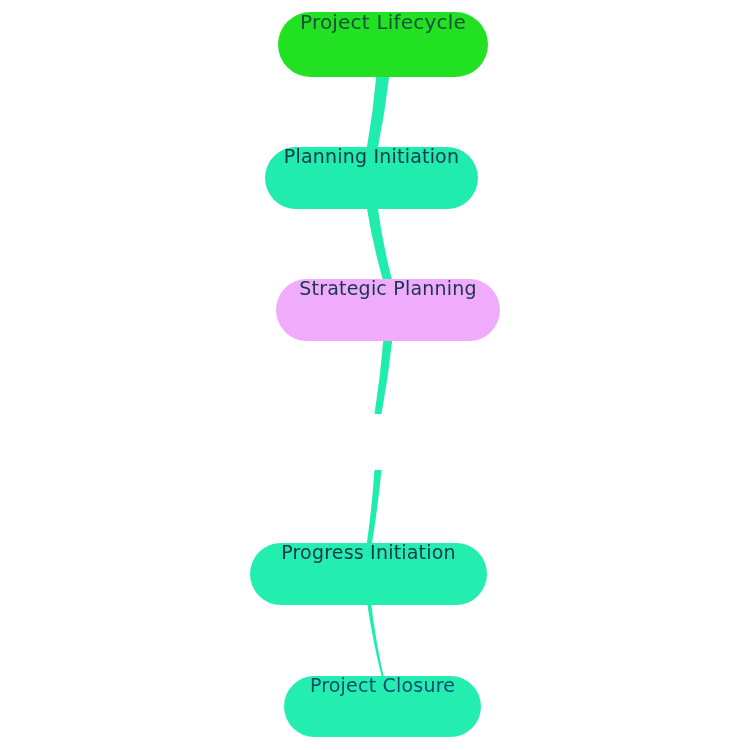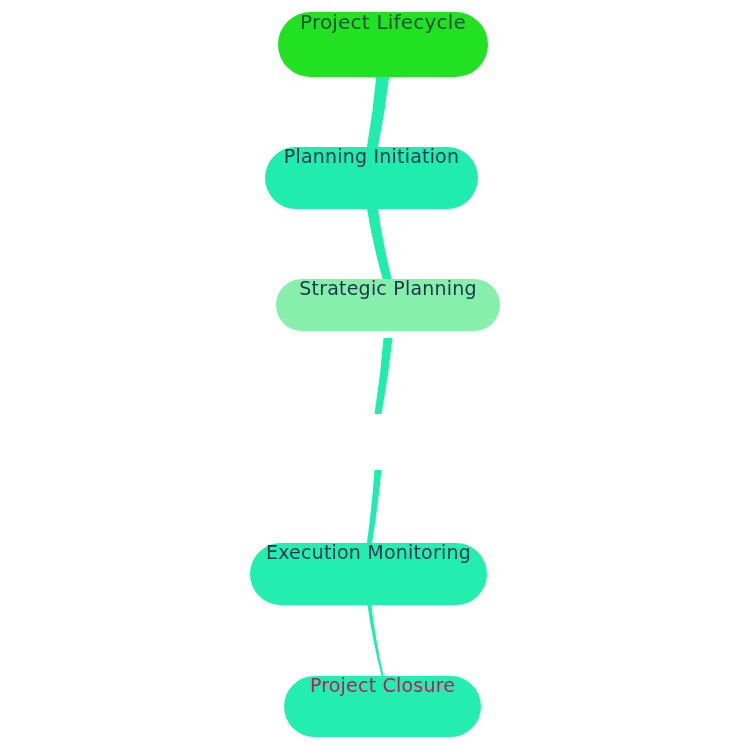--- a/index.html
+++ b/index.html
@@ -65,24 +65,24 @@
       <path d="M 367 602 Q 372.4 640 382 678 L 384 678 Q 375.4 640 371 602 Z" fill="#1fecad" stroke="none"></path>
     </svg>
 
   <div id="node-layer">
       <div class="node" style="left: 278px; top: 12px; width: 210px; height: 65px; background: rgb(34, 224, 34);">
         <span class="node-label" style="color: rgb(22, 81, 58); font-size: 20px;">Project Lifecycle</span>
       </div>
       <div class="node" style="left: 265px; top: 147px; width: 213px; height: 62px; background: rgb(31, 236, 173);">
         <span class="node-label" style="color: rgb(24, 55, 74); font-size: 19px;">Planning Initiation</span>
       </div>
-      <div class="node" style="left: 276px; top: 279px; width: 224px; height: 52px; background: #86efac;">
+      <div class="node" style="left: 276px; top: 279px; width: 224px; height: 62px; background: #f0abfc;">
         <span class="node-label" style="color: rgb(24, 55, 74); font-size: 19px;">Strategic Planning</span>
       </div>
       <div class="node" style="left: 250px; top: 543px; width: 237px; height: 62px; background: rgb(35, 238, 176);">
-        <span class="node-label" style="color: rgb(24, 55, 74); font-size: 19px;">Execution Monitoring</span>
+        <span class="node-label" style="color: rgb(24, 55, 74); font-size: 19px;">Progress Initiation</span>
       </div>
       <div class="node" style="left: 284px; top: 676px; width: 197px; height: 61px; background: rgb(35, 238, 176);">
-        <span class="node-label" style="color: #be185d; font-size: 19px;">Project Closure</span>
+        <span class="node-label" style="color: #0c4a6e; font-size: 19px;">Project Closure</span>
       </div>
     </div>
 
 </div>
 
 </body></html>

